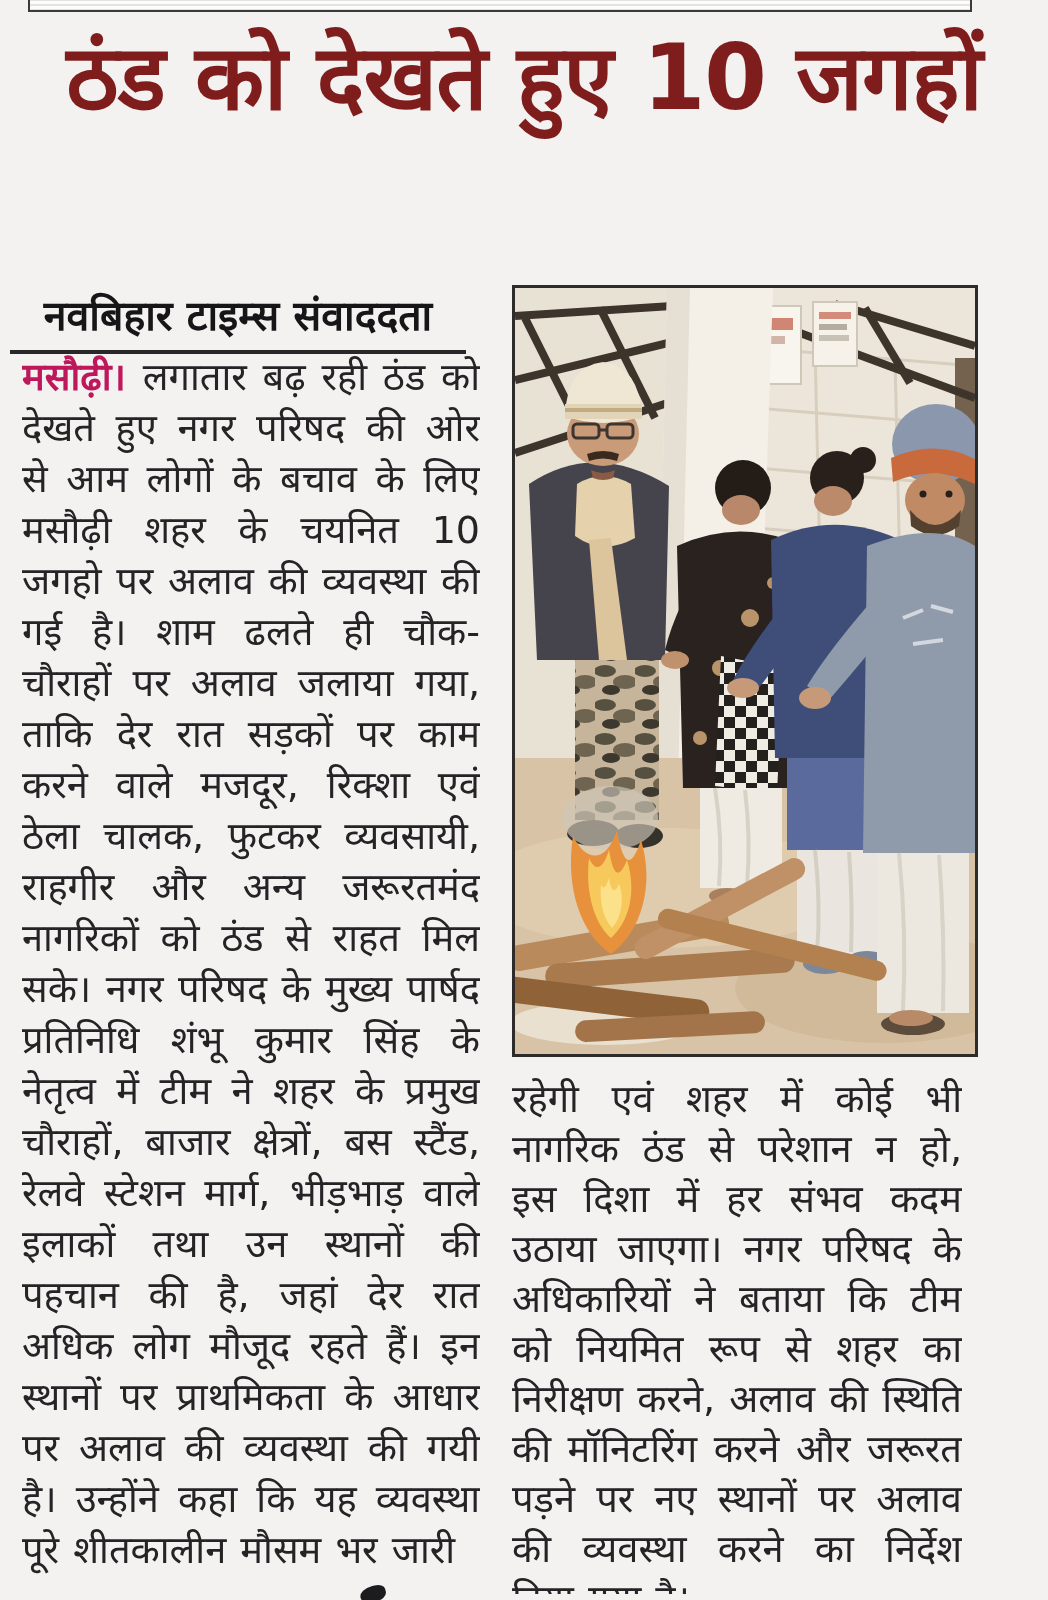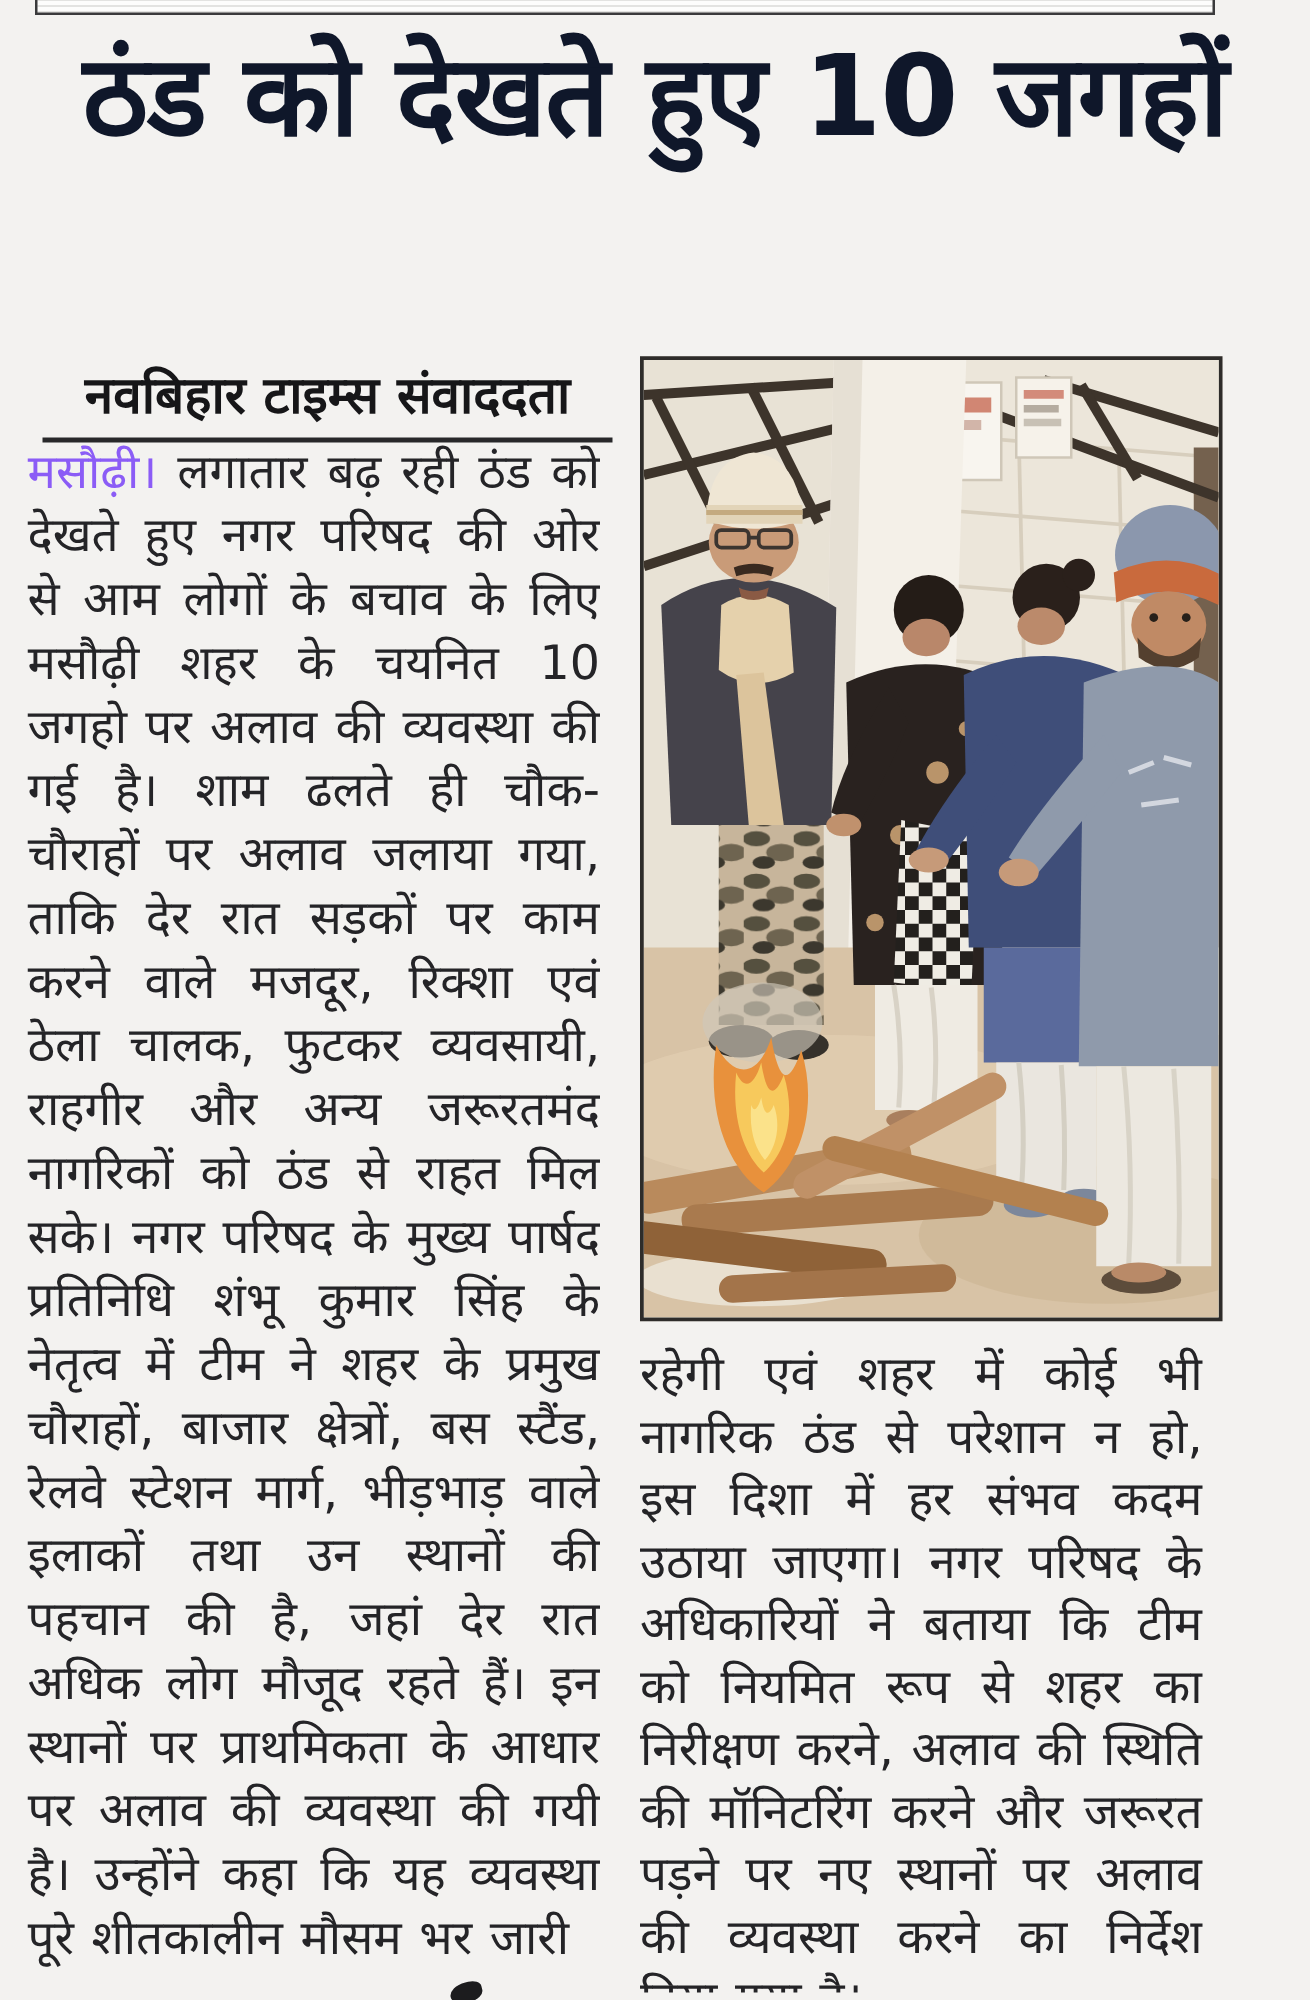--- a/index.html
+++ b/index.html
@@ -19,38 +19,38 @@
   .top-strip{
     position:absolute;left:28px;top:-6px;width:944px;height:18px;
     background:repeating-linear-gradient(180deg,#fdfdfc 0 3px,#e3e3e1 3px 5px);
     border:2px solid #3a3a3c;
     box-sizing:border-box;
   }
   .headline{
     position:absolute;left:0;top:22px;width:1048px;
     margin:0;text-align:center;
     font-size:90px;line-height:112px;font-weight:bold;
-    color:#0f172a;letter-spacing:-1px;
+    color:#7f1d1d;letter-spacing:-1px;
   }
   .byline{
-    position:absolute;left:34px;top:286px;width:456px;
+    position:absolute;left:10px;top:286px;width:456px;
     text-align:center;font-size:41px;font-weight:bold;
     color:#161618;
     padding-bottom:8px;border-bottom:4px solid #28282a;
     box-sizing:border-box;white-space:nowrap;overflow:visible;
   }
   .col{
     position:absolute;
     font-size:38px;color:#242427;
     text-align:justify;
     word-spacing:2px;
   }
   .col-left{left:22px;top:352px;width:458px;line-height:51px;height:1240px;overflow:hidden;}
   .col-right{left:512px;top:1074px;width:450px;line-height:50px;height:520px;overflow:hidden;}
-  .dateline{font-weight:normal;color:#8b5cf6;}
+  .dateline{font-weight:bold;color:#be185d;}
   .photo-frame{
     position:absolute;left:512px;top:285px;width:466px;height:772px;
     border:3px solid #2e2c2a;box-sizing:border-box;
     background:#e9e3d7;overflow:hidden;
   }
   .photo-frame svg{display:block;width:100%;height:100%;}
   .cut-mark{
     position:absolute;left:360px;top:1586px;width:26px;height:16px;
     background:#1c1c1e;border-radius:60% 40% 50% 50%;
     transform:rotate(-14deg);

